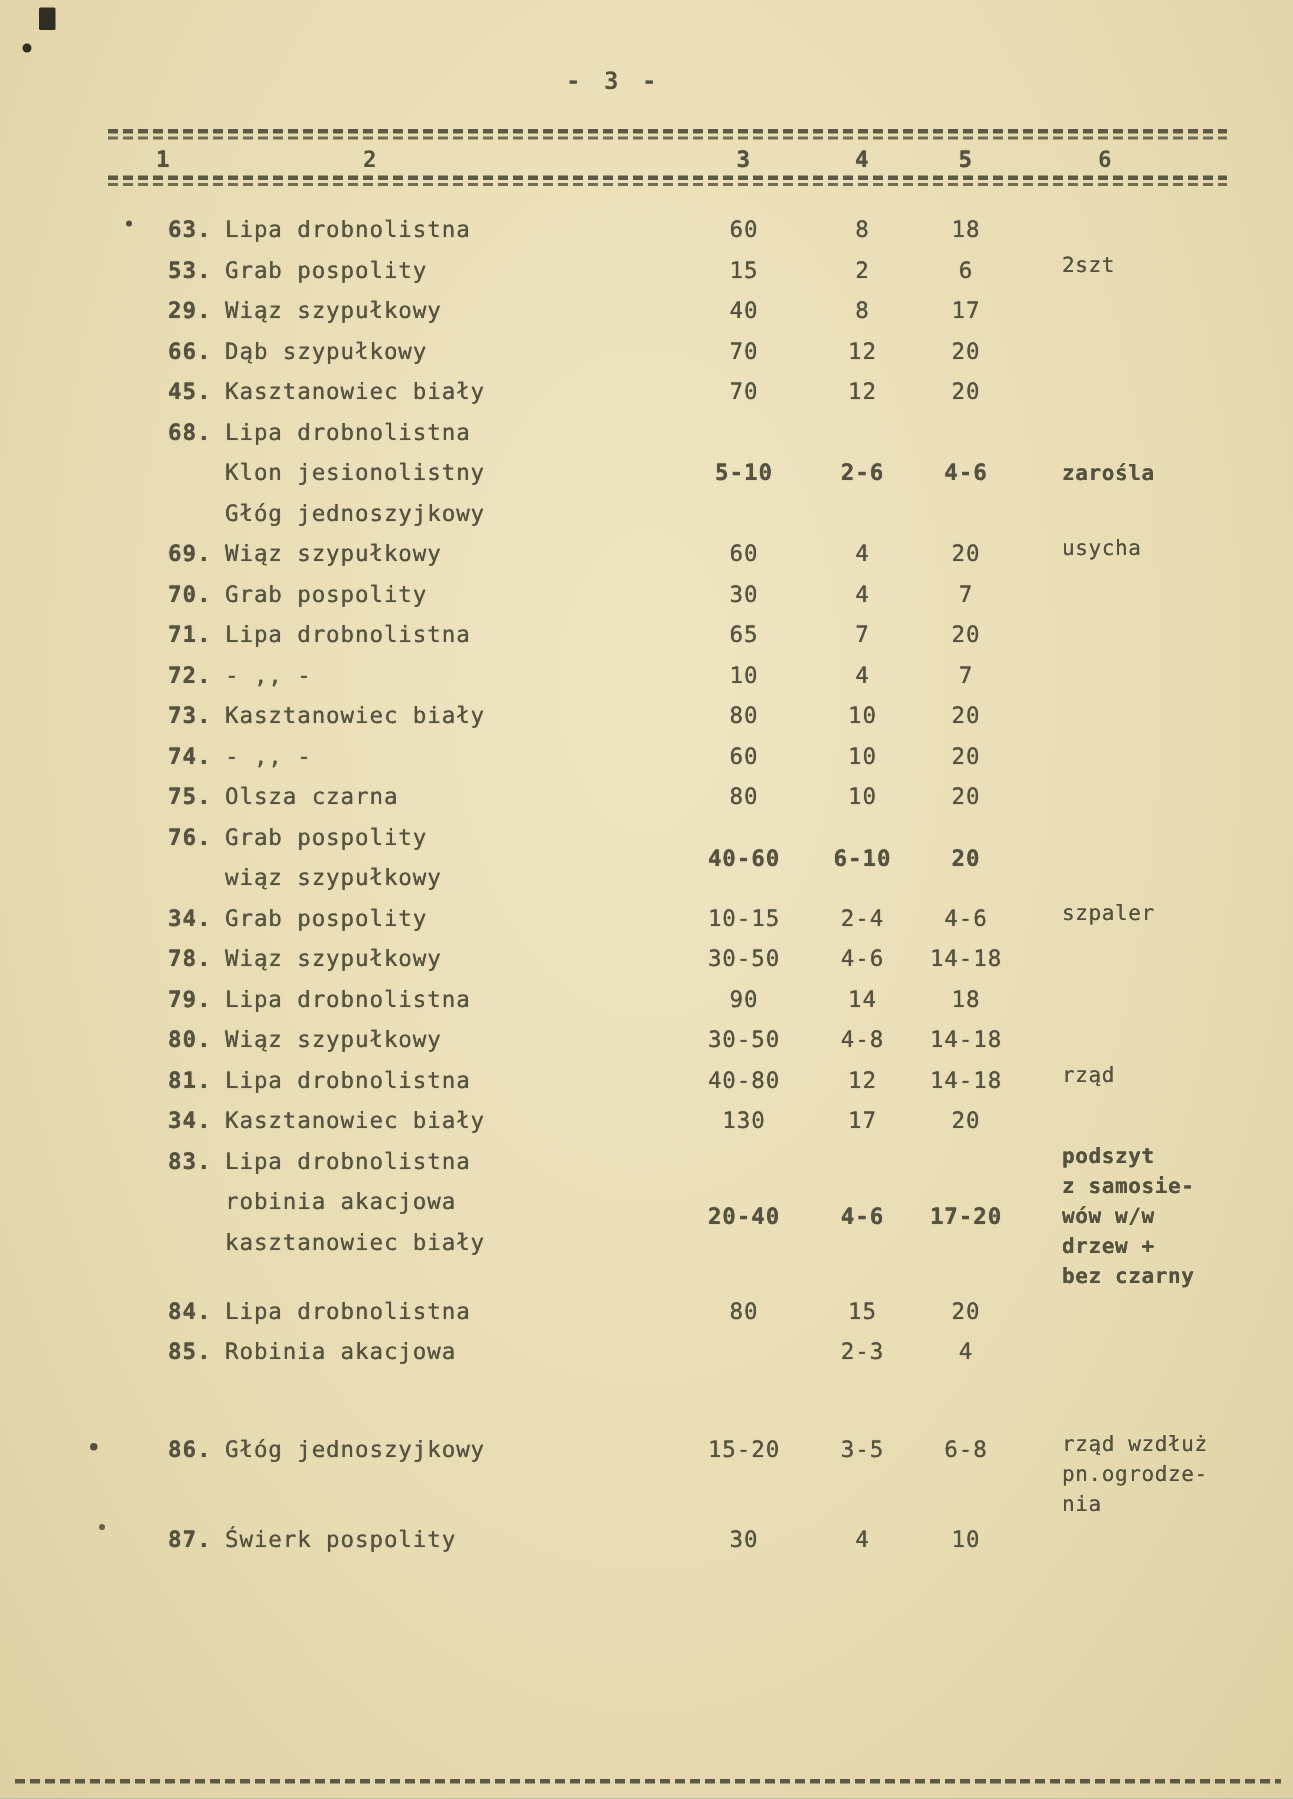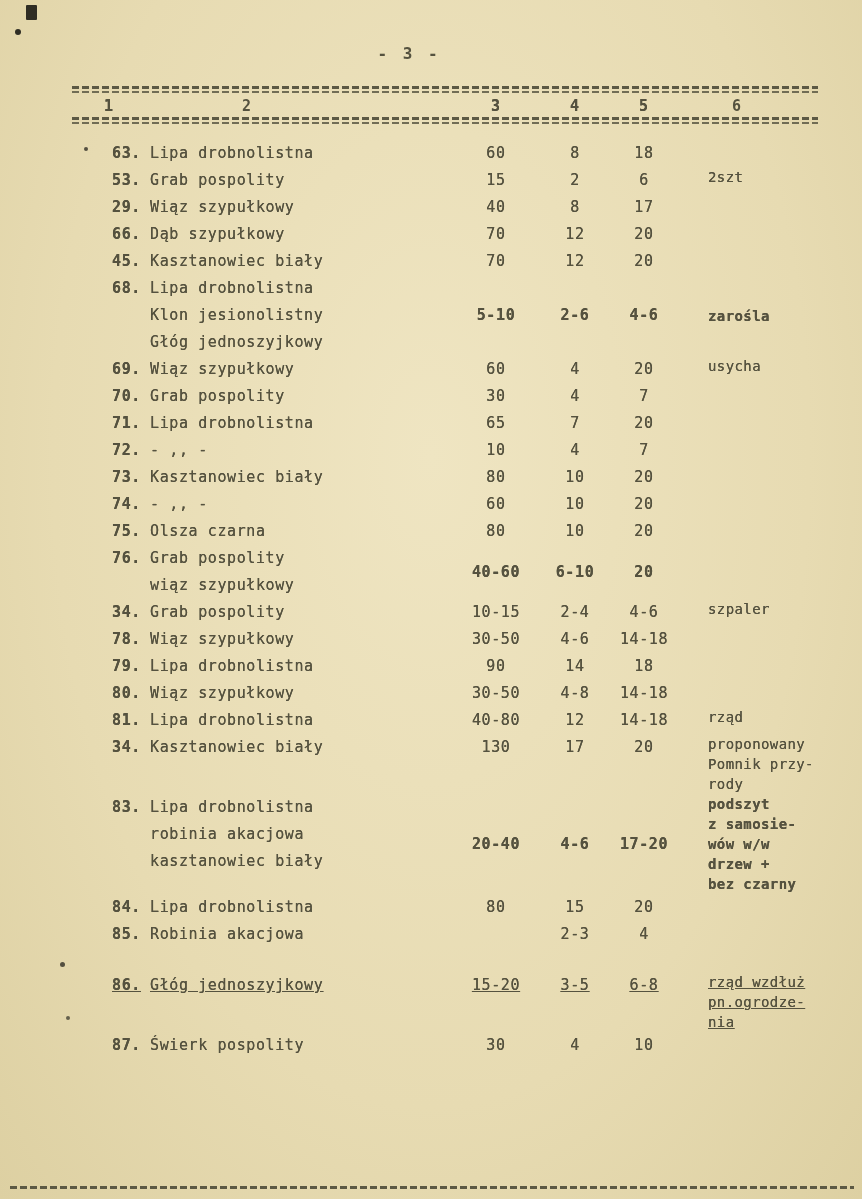--- a/index.html
+++ b/index.html
@@ -285,25 +285,20 @@
         </div>
       </div>
       <div class="row">
         <div class="c-no">34.</div>
         <div class="c-name">
           <div class="name-line">Kasztanowiec biały</div>
         </div>
         <div class="c-v c3">130</div>
         <div class="c-v c4">17</div>
         <div class="c-v c5">20</div>
-        <div class="c-note">
-          <div class="note-line">proponowany</div>
-          <div class="note-line">Pomnik przy-</div>
-          <div class="note-line">rody</div>
-        </div>
       </div>
       <div class="row vmid">
         <div class="c-no">83.</div>
         <div class="c-name">
           <div class="name-line">Lipa drobnolistna</div>
           <div class="name-line">robinia akacjowa</div>
           <div class="name-line">kasztanowiec biały</div>
         </div>
         <div class="c-v c3">20-40</div>
         <div class="c-v c4">4-6</div>
@@ -328,21 +323,21 @@
       </div>
       <div class="row">
         <div class="c-no">85.</div>
         <div class="c-name">
           <div class="name-line">Robinia akacjowa</div>
         </div>
         <div class="c-v c3"></div>
         <div class="c-v c4">2-3</div>
         <div class="c-v c5">4</div>
       </div>
-      <div class="row" style="margin-top: 24px; text-decoration: underline;">
+      <div class="row" style="margin-top: 38px;">
         <div class="c-no">86.</div>
         <div class="c-name">
           <div class="name-line">Głóg jednoszyjkowy</div>
         </div>
         <div class="c-v c3">15-20</div>
         <div class="c-v c4">3-5</div>
         <div class="c-v c5">6-8</div>
         <div class="c-note">
           <div class="note-line">rząd wzdłuż</div>
           <div class="note-line">pn.ogrodze-</div>

